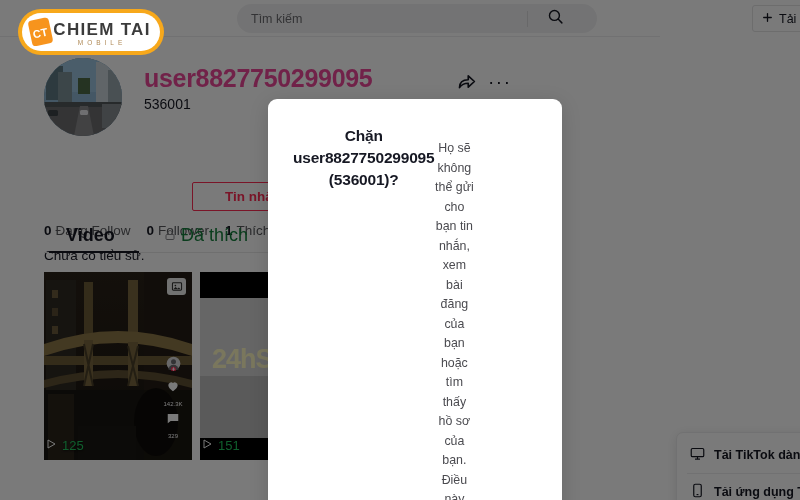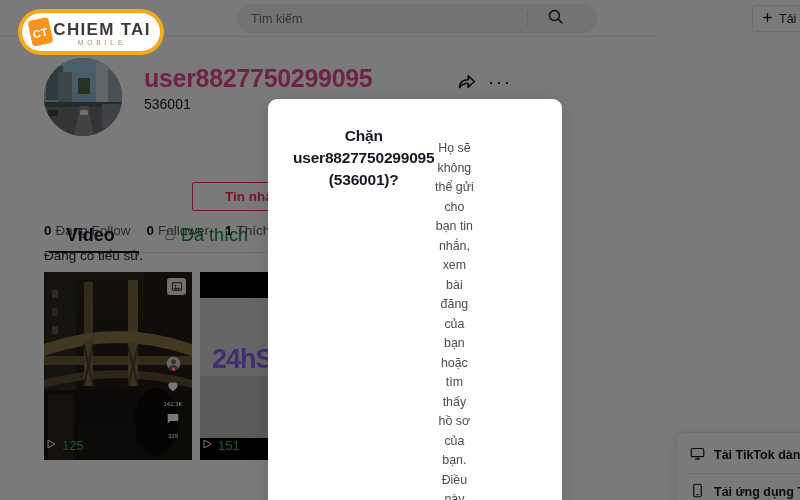--- a/index.html
+++ b/index.html
@@ -87,21 +87,21 @@
     display:flex; align-items:center; gap:5px; text-shadow:0 1px 2px rgba(0,0,0,.6);
   }
   .img-badge {
     position:absolute; right:6px; top:6px; width:19px; height:17px;
     background:rgba(255,255,255,.92); border-radius:3px;
     display:flex; align-items:center; justify-content:center;
   }
   .side-icons { position:absolute; right:6px; top:84px; width:26px; display:flex; flex-direction:column; align-items:center; gap:4px; }
   .side-icons .cnt { font-size:6px; color:#fff; }
   .vid2-title {
-    position:absolute; left:12px; top:72px; color:#8b5cf6; font-size:27px; font-weight:bold;
+    position:absolute; left:12px; top:72px; color:#fef9c3; font-size:27px; font-weight:bold;
     font-family:"Liberation Sans", sans-serif; letter-spacing:-1px;
   }
 
   
   .dl-pop {
     position:absolute; left:676px; top:432px; width:180px; background:#fff;
     border:1px solid #ededee; border-radius:7px; box-shadow:0 2px 12px rgba(0,0,0,.10);
     padding:6px 0; z-index:3;
   }
   .dl-row {
@@ -211,21 +211,21 @@
         </div>
         <div class="st">
           <span class="num">0</span>
           <span class="lbl">Follower</span>
         </div>
         <div class="st">
           <span class="num">1</span>
           <span class="lbl">Thích</span>
         </div>
       </div>
-      <div class="bio">Đang có tiểu sử.</div>
+      <div class="bio">Chưa có tiểu sử.</div>
     </div>
 
     <div class="tabs">
       <div class="tab active">
         <span>Video</span>
       </div>
       <div class="tab inactive">
         <span>
           <svg width="12" height="12" viewBox="0 0 24 24" fill="none" stroke="#858589" stroke-width="2">
             <rect x="4" y="11" width="16" height="10" rx="2"></rect>

